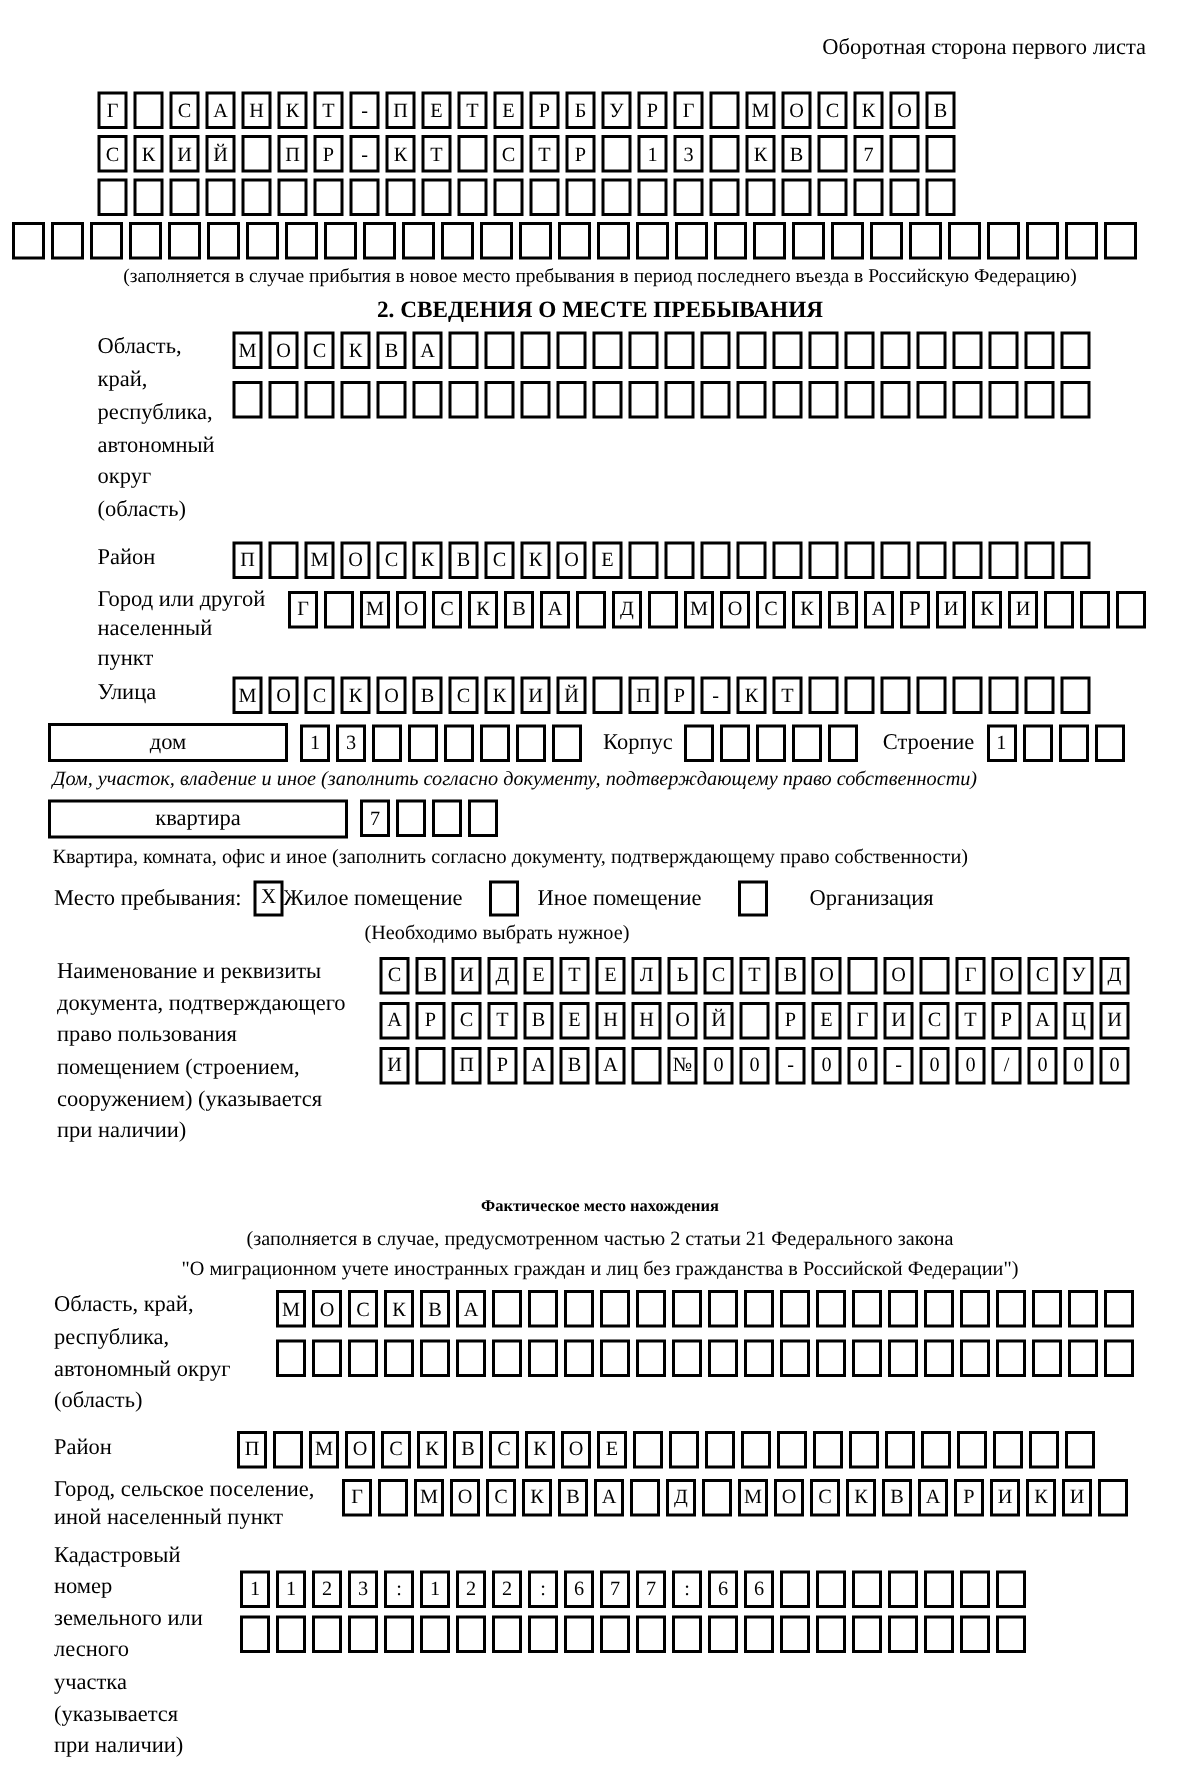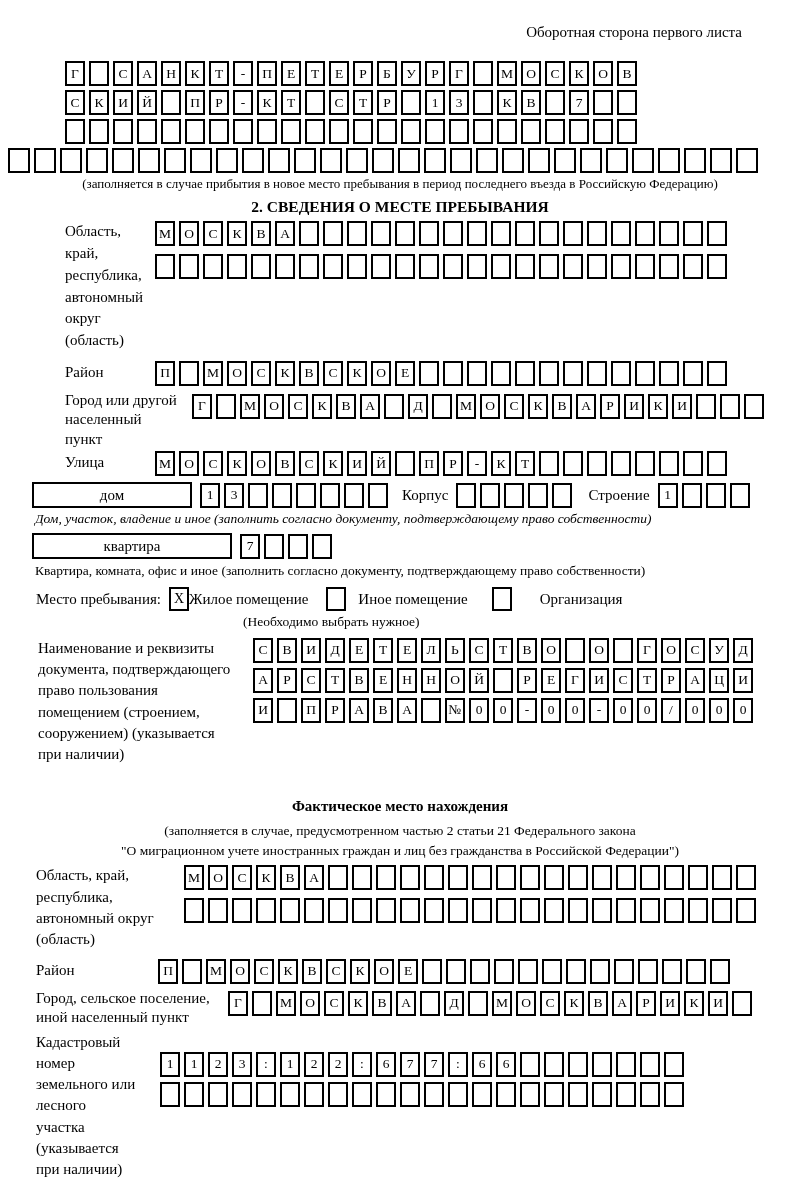--- a/index.html
+++ b/index.html
@@ -1,20 +1,20 @@
 <!DOCTYPE html>
 <html><head>
 <meta charset="utf-8">
 <style>
   html,body{margin:0;padding:0;background:#e8e8e8;}
   .page{
     width:800px;height:1180px;background:#ffffff;margin:0 auto;
     font-family:"Liberation Serif", serif;color:#000;position:relative;overflow:hidden;
   }
-  .hdr{ text-align:right; padding:24px 58px 0 0; font-size:15px;}
+  .hdr{ text-align:right; padding:24px 36px 0 0; font-size:15px;}
   .frow{display:flex;align-items:flex-start;}
   .lbl{font-size:15px;line-height:1.5;white-space:pre-line;}
   .cellcol{display:flex;flex-direction:column;gap:4px;}
   .cells{display:flex;gap:4px;}
   .cell{
     width:20px;height:25px;border:2px solid #000;box-sizing:border-box;
     display:flex;align-items:center;justify-content:center;
     font-size:13.5px;font-family:"Liberation Serif",serif;background:#fff;flex:0 0 auto;
   }
   .cells-wide .cell{width:22px;}
@@ -330,21 +330,21 @@
     <div class="lbl" style="margin:0 8px 0 16px;">Строение</div>
     <div class="cells">
         <span class="cell">1</span>
         <span class="cell"></span>
         <span class="cell"></span>
         <span class="cell"></span>
       </div>
   </div>
   <div class="note" style="margin:3px 16px 0 35px;font-size:13.5px;font-style:italic;">Дом, участок, владение и иное (заполнить согласно документу, подтверждающему право собственности)</div>
 
-  <div class="frow" style="margin:5px 0 0 32px;align-items:center;">
+  <div class="frow" style="margin:5px 0 0 32px;">
     <div class="boxlabel" style="width:200px;">квартира</div>
     <div class="cells" style="margin-left:8px;">
         <span class="cell">7</span>
         <span class="cell"></span>
         <span class="cell"></span>
         <span class="cell"></span>
       </div>
   </div>
   <div class="note" style="margin:4px 0 0 35px;font-size:13.5px;">Квартира, комната, офис и иное (заполнить согласно документу, подтверждающему право собственности)</div>
 
@@ -432,21 +432,21 @@
           <span class="cell">0</span>
           <span class="cell">0</span>
           <span class="cell">/</span>
           <span class="cell">0</span>
           <span class="cell">0</span>
           <span class="cell">0</span>
         </div>
     </div>
   </div>
 
-  <div class="title" style="margin-top:32px;font-size:15px;">Фактическое место нахождения</div>
+  <div class="title" style="margin-top:32px;font-size:11px;">Фактическое место нахождения</div>
   <div class="note center" style="margin-top:8px;font-size:13.5px;">(заполняется в случае, предусмотренном частью 2 статьи 21 Федерального закона</div>
   <div class="note center" style="margin-top:3px;font-size:13.5px;">"О миграционном учете иностранных граждан и лиц без гражданства в Российской Федерации")</div>
 
   <div class="frow" style="margin:6px 0 0 36px;">
     <div class="lbl prelbl" style="width:148px;line-height:1.42;">Область, край,
 республика,
 автономный округ
 (область)</div>
     <div class="cellcol" style="gap:8px;">
       <div class="cells">

